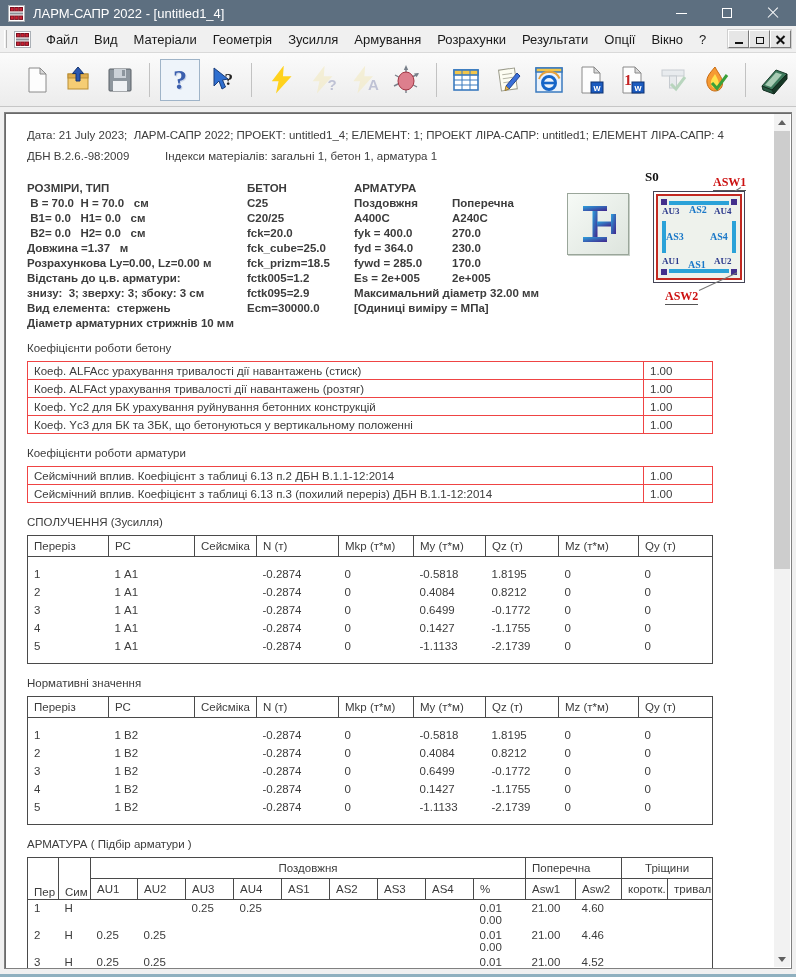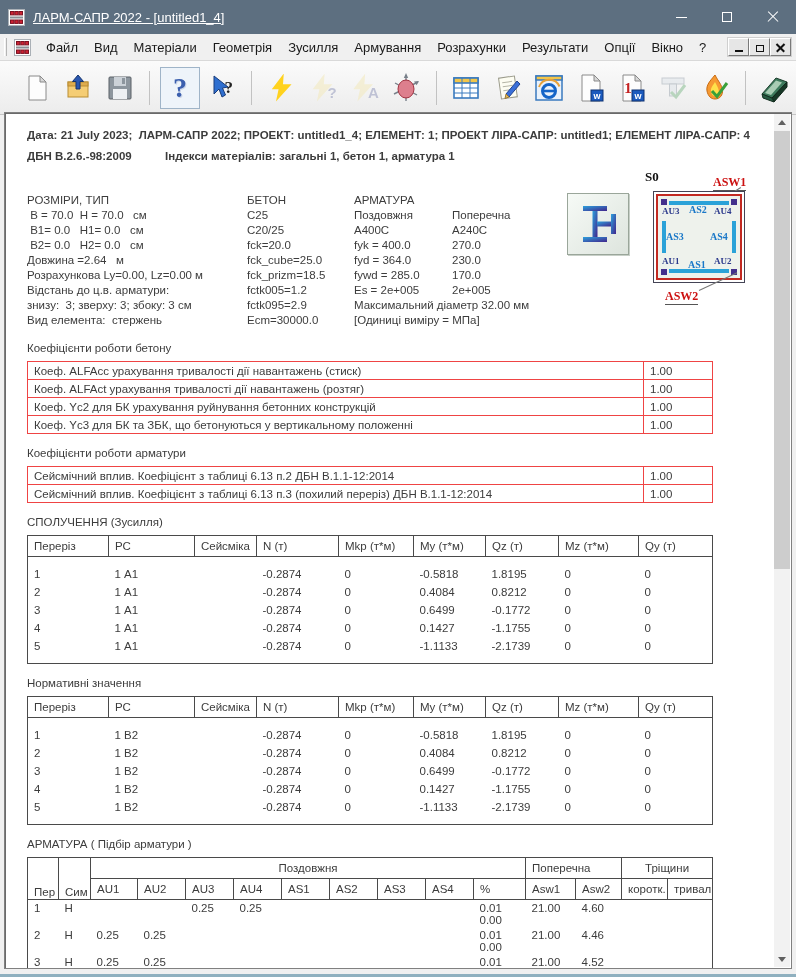--- a/index.html
+++ b/index.html
@@ -1,20 +1,20 @@
 <!DOCTYPE html>
 <html><head>
 <meta charset="utf-8">
 <style>
   html,body{margin:0;padding:0;background:#c8c8c8;}
   *{box-sizing:border-box;}
   .window{position:relative;width:796px;height:977px;background:#f0f0f0;font-family:"Liberation Sans",sans-serif;overflow:hidden;}
 
   
-  .titlebar{height:34px;background:#5d6f80;display:flex;align-items:center;color:#fff;font-size:13px;text-decoration:underline;}
+  .titlebar{height:26px;background:#5d6f80;display:flex;align-items:center;color:#fff;font-size:13px;}
   .titlebar .appicon{margin:0 8px 0 8px;width:17px;height:17px;flex:0 0 auto;}
   .cap-spacer{flex:1;}
   .cap-btn{width:46px;height:30px;display:flex;align-items:center;justify-content:center;}
   .g-min{width:11px;height:1px;background:#fff;}
   .g-max{width:10px;height:10px;border:1px solid #fff;}
   .g-close{position:relative;width:12px;height:12px;}
   .g-close::before,.g-close::after{content:"";position:absolute;left:-1px;top:5px;width:14px;height:1.4px;background:#fff;}
   .g-close::before{transform:rotate(45deg);}
   .g-close::after{transform:rotate(-45deg);}
 
@@ -49,25 +49,25 @@
   .docarea{position:absolute;top:112px;left:4px;right:4px;bottom:8px;background:#fff;border:1px solid #808080;box-shadow:inset 1px 1px 0 #6a6a6a;}
   .docscroll{position:absolute;top:1px;bottom:1px;right:1px;width:16px;background:#f2f2f2;}
   .sb-btn{position:absolute;left:0;width:16px;height:16px;display:flex;align-items:center;justify-content:center;}
   .sb-up{top:0;} .sb-down{bottom:0;}
   .tri-up{width:0;height:0;border-left:4px solid transparent;border-right:4px solid transparent;border-bottom:5px solid #606060;}
   .tri-down{width:0;height:0;border-left:4px solid transparent;border-right:4px solid transparent;border-top:5px solid #606060;}
   .sb-thumb{position:absolute;left:0;top:17px;width:16px;height:438px;background:#cdcdcd;}
   .bottom-edge{position:absolute;left:0;right:0;bottom:0;height:3px;background:#8fb0bf;}
 
   .content{position:absolute;top:0;left:0;right:18px;bottom:0;overflow:hidden;padding:12px 0 0 22px;font-size:11.5px;color:#3c3c3c;}
-  .docline{white-space:pre;line-height:21px;font-weight:bold;}
+  .docline{white-space:pre;line-height:21px;}
   .dbn{display:inline-block;width:138px;white-space:pre;}
 
   .info{position:relative;height:152px;margin-top:10px;}
-  .icol{position:absolute;top:16px;}
+  .icol{position:absolute;top:4px;font-weight:bold;}
   .iline{white-space:pre;line-height:15px;}
   .col-dims{left:0;width:225px;}
   .col-concrete{left:220px;width:110px;}
   .col-rebar{left:327px;width:215px;}
   .rrow{display:flex;line-height:15px;}
   .rc1{width:98px;white-space:pre;}
   .rc2{white-space:pre;}
 
   .beam-btn{position:absolute;left:540px;top:16px;width:62px;height:62px;background:linear-gradient(135deg,#f6faf6,#dde4dd);border:1px solid #9aa69a;box-shadow:1px 1px 0 #c7cfc7;display:flex;align-items:center;justify-content:center;}
 
@@ -306,25 +306,26 @@
 
       <div class="docline">Дата: 21 July 2023;  ЛАРМ-САПР 2022; ПРОЕКТ: untitled1_4; ЕЛЕМЕНТ: 1; ПРОЕКТ ЛІРА-САПР: untitled1; ЕЛЕМЕНТ ЛІРА-САПР: 4</div>
       <div class="docline"><span class="dbn">ДБН В.2.6.-98:2009</span><span>Індекси матеріалів: загальні 1, бетон 1, арматура 1</span></div>
 
       <div class="info">
         <div class="icol col-dims">
           <div class="iline">РОЗМІРИ, ТИП</div>
           <div class="iline"> B = 70.0  H = 70.0   см</div>
           <div class="iline"> B1= 0.0   H1= 0.0   см</div>
           <div class="iline"> B2= 0.0   H2= 0.0   см</div>
-          <div class="iline">Довжина =2.64   м</div>
+          <div class="iline">Довжина =1.37   м</div>
           <div class="iline">Розрахункова Ly=0.00, Lz=0.00 м</div>
           <div class="iline">Відстань до ц.в. арматури:</div>
           <div class="iline">знизу:  3; зверху: 3; збоку: 3 см</div>
           <div class="iline">Вид елемента:  стержень</div>
+          <div class="iline">Діаметр арматурних стрижнів 10 мм</div>
         </div>
         <div class="icol col-concrete">
           <div class="iline">БЕТОН</div>
           <div class="iline">C25</div>
           <div class="iline">C20/25</div>
           <div class="iline">fck=20.0</div>
           <div class="iline">fck_cube=25.0</div>
           <div class="iline">fck_prizm=18.5</div>
           <div class="iline">fctk005=1.2</div>
           <div class="iline">fctk095=2.9</div>

